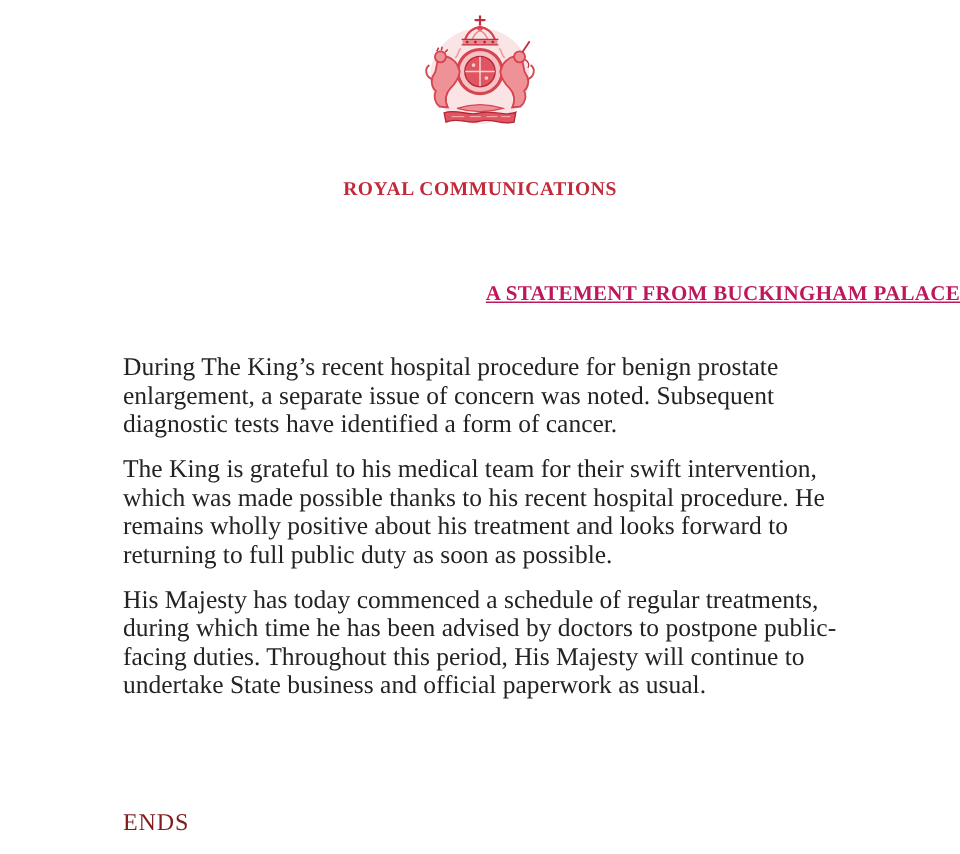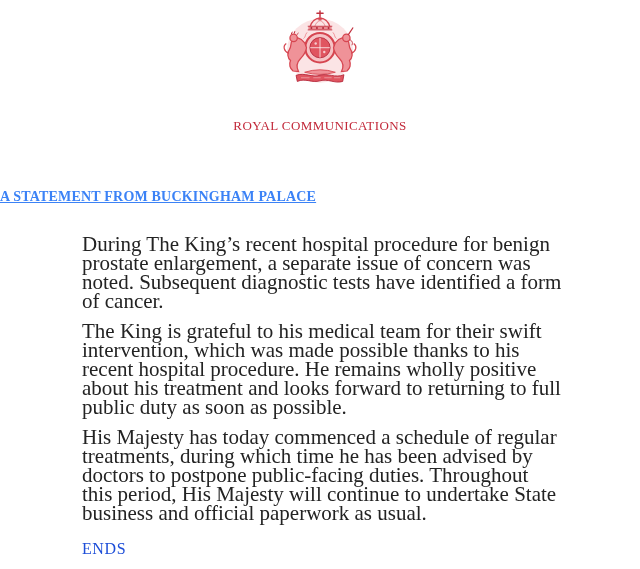--- a/index.html
+++ b/index.html
@@ -15,48 +15,48 @@
   .crest {
     width: 92px;
     height: 88px;
     margin: 8px auto 0 auto;
   }
   .crest svg { display: block; width: 100%; height: 100%; }
   .org {
     margin-top: 22px;
     text-align: center;
     font-size: 13px;
-    font-weight: normal;
+    font-weight: bold;
     letter-spacing: 0.4px;
     color: #c2293a;
   }
   .title {
     margin-top: 55px;
-    text-align: left;
+    text-align: right;
     font-size: 14px;
     font-weight: bold;
     letter-spacing: 0.2px;
-    color: #3b82f6;
+    color: #be185d;
   }
   .title span { text-decoration: underline; }
   .bodytext {
     margin: 30px 78px 0 82px;
     width: 480px;
-    font-size: 21px;
+    font-size: 17px;
     line-height: 19px;
     color: #232323;
   }
   .bodytext p { margin: 0 0 11px 0; }
   .ends {
     position: absolute;
     left: 82px;
     top: 540px;
     font-size: 16px;
     letter-spacing: 0.6px;
-    color: #1d4ed8;
+    color: #7f1d1d;
   }
 </style>
 </head>
 <body>
 
 <div class="page">
 
   <div class="crest">
     <svg viewBox="0 0 150 140" xmlns="http://www.w3.org/2000/svg" aria-hidden="true">
 

